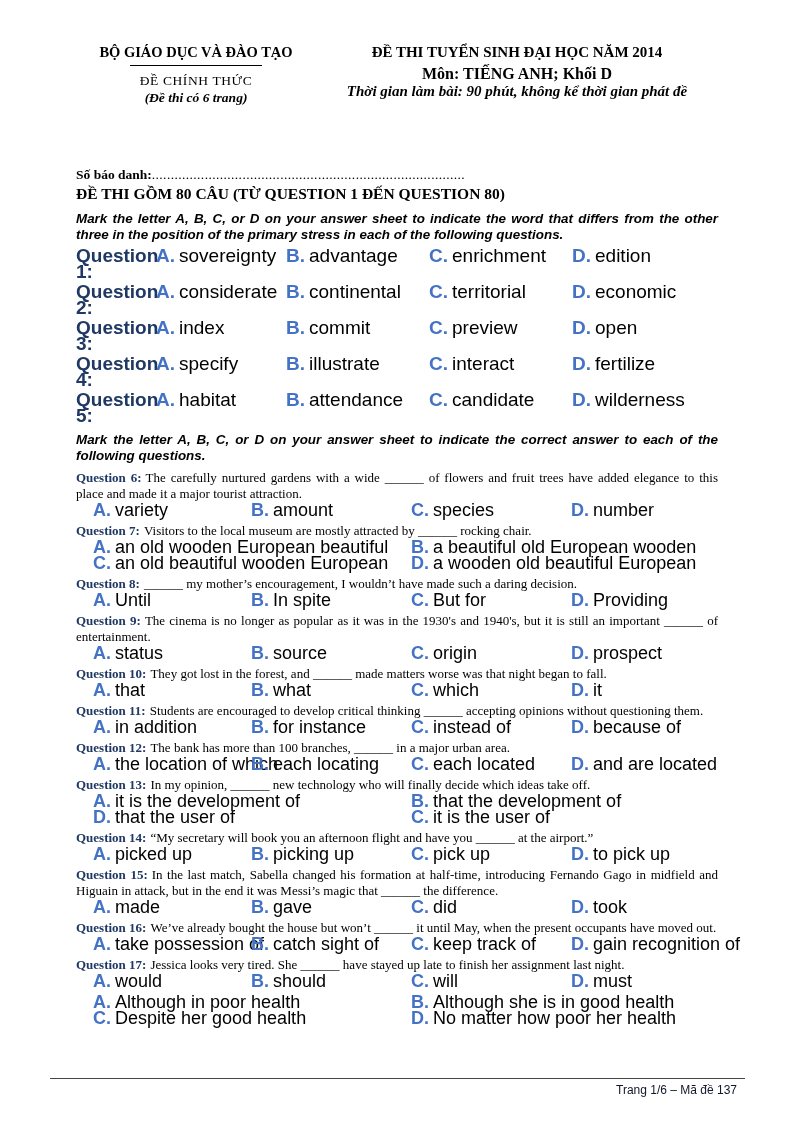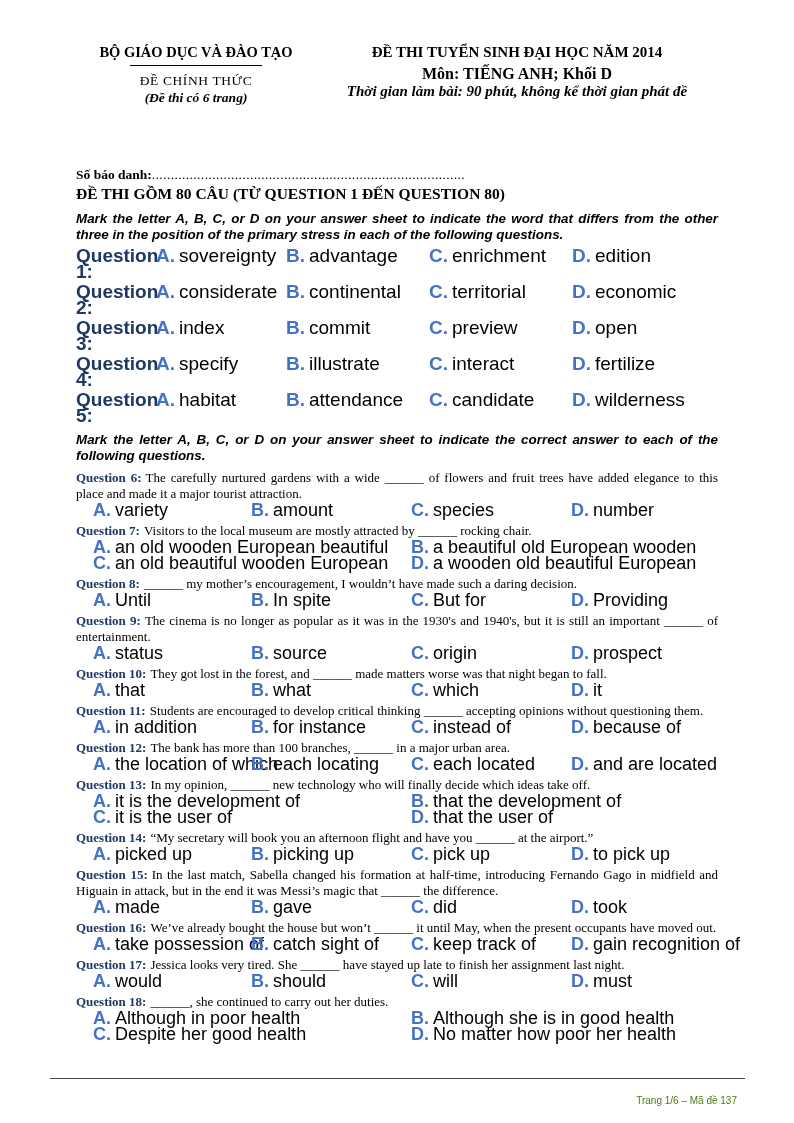--- a/index.html
+++ b/index.html
@@ -43,22 +43,22 @@
   .qblock { margin-top:5px; }
   .stem { line-height:16px; font-size:13px; text-align:justify;font-family:Liberation Serif, serif; }
   .stem .qlabel { margin-right:4px; }
   .opts { display:grid; padding-left:17px; line-height:16px; font-size:18px; margin-top:0; }
   .opts.grid4 { grid-template-columns:158px 160px 160px auto; }
   .opts.grid2 { grid-template-columns:318px auto; }
   .opt { white-space:nowrap; }
 
   
   .footer-line { position:absolute; left:50px; top:1078px; width:695px; border-top:1.2px solid #444; }
-  .footer-text { position:absolute; top:1083px; right:57px; font-size:10px; color:#4d7c0f;
-                 font-family:"Liberation Sans", sans-serif;margin-top:12px; }
+  .footer-text { position:absolute; top:1083px; right:57px; font-size:12px; color:#0f172a;
+                 font-family:"Liberation Sans", sans-serif; }
 </style>
 </head>
 <body>
 
 <div class="page">
 
   <div class="hdr">
     <div class="hdr-left">
       <div class="ministry">BỘ GIÁO DỤC VÀ ĐÀO TẠO</div>
       <div class="rule"></div>
@@ -178,22 +178,22 @@
           <span class="opt"><b class="letter">B.</b><span class="opt-text">each locating</span></span>
           <span class="opt"><b class="letter">C.</b><span class="opt-text">each located</span></span>
           <span class="opt"><b class="letter">D.</b><span class="opt-text">and are located</span></span>
         </div>
       </div>
       <div class="qblock">
         <p class="stem"><span class="qlabel">Question 13:</span><span class="qtext">In my opinion, ______ new technology who will finally decide which ideas take off.</span></p>
         <div class="opts grid2">
           <span class="opt"><b class="letter">A.</b><span class="opt-text">it is the development of</span></span>
           <span class="opt"><b class="letter">B.</b><span class="opt-text">that the development of</span></span>
+          <span class="opt"><b class="letter">D.</b><span class="opt-text">that the user of</span></span>
           <span class="opt"><b class="letter">C.</b><span class="opt-text">it is the user of</span></span>
-          <span class="opt"><b class="letter">D.</b><span class="opt-text">that the user of</span></span>
         </div>
       </div>
       <div class="qblock">
         <p class="stem"><span class="qlabel">Question 14:</span><span class="qtext">“My secretary will book you an afternoon flight and have you ______ at the airport.”</span></p>
         <div class="opts grid4">
           <span class="opt"><b class="letter">A.</b><span class="opt-text">picked up</span></span>
           <span class="opt"><b class="letter">B.</b><span class="opt-text">picking up</span></span>
           <span class="opt"><b class="letter">C.</b><span class="opt-text">pick up</span></span>
           <span class="opt"><b class="letter">D.</b><span class="opt-text">to pick up</span></span>
         </div>
@@ -219,21 +219,20 @@
       <div class="qblock">
         <p class="stem"><span class="qlabel">Question 17:</span><span class="qtext">Jessica looks very tired. She ______ have stayed up late to finish her assignment last night.</span></p>
         <div class="opts grid4">
           <span class="opt"><b class="letter">A.</b><span class="opt-text">would</span></span>
           <span class="opt"><b class="letter">B.</b><span class="opt-text">should</span></span>
           <span class="opt"><b class="letter">C.</b><span class="opt-text">will</span></span>
           <span class="opt"><b class="letter">D.</b><span class="opt-text">must</span></span>
         </div>
       </div>
       <div class="qblock">
-        <p class="stem"><span class="qlabel">Question 18:</span><span class="qtext">______, she continued to carry out her duties.</span></p>
         <div class="opts grid2">
           <span class="opt"><b class="letter">A.</b><span class="opt-text">Although in poor health</span></span>
           <span class="opt"><b class="letter">B.</b><span class="opt-text">Although she is in good health</span></span>
           <span class="opt"><b class="letter">C.</b><span class="opt-text">Despite her good health</span></span>
           <span class="opt"><b class="letter">D.</b><span class="opt-text">No matter how poor her health</span></span>
         </div>
       </div>
     </div>
 
 </div>

